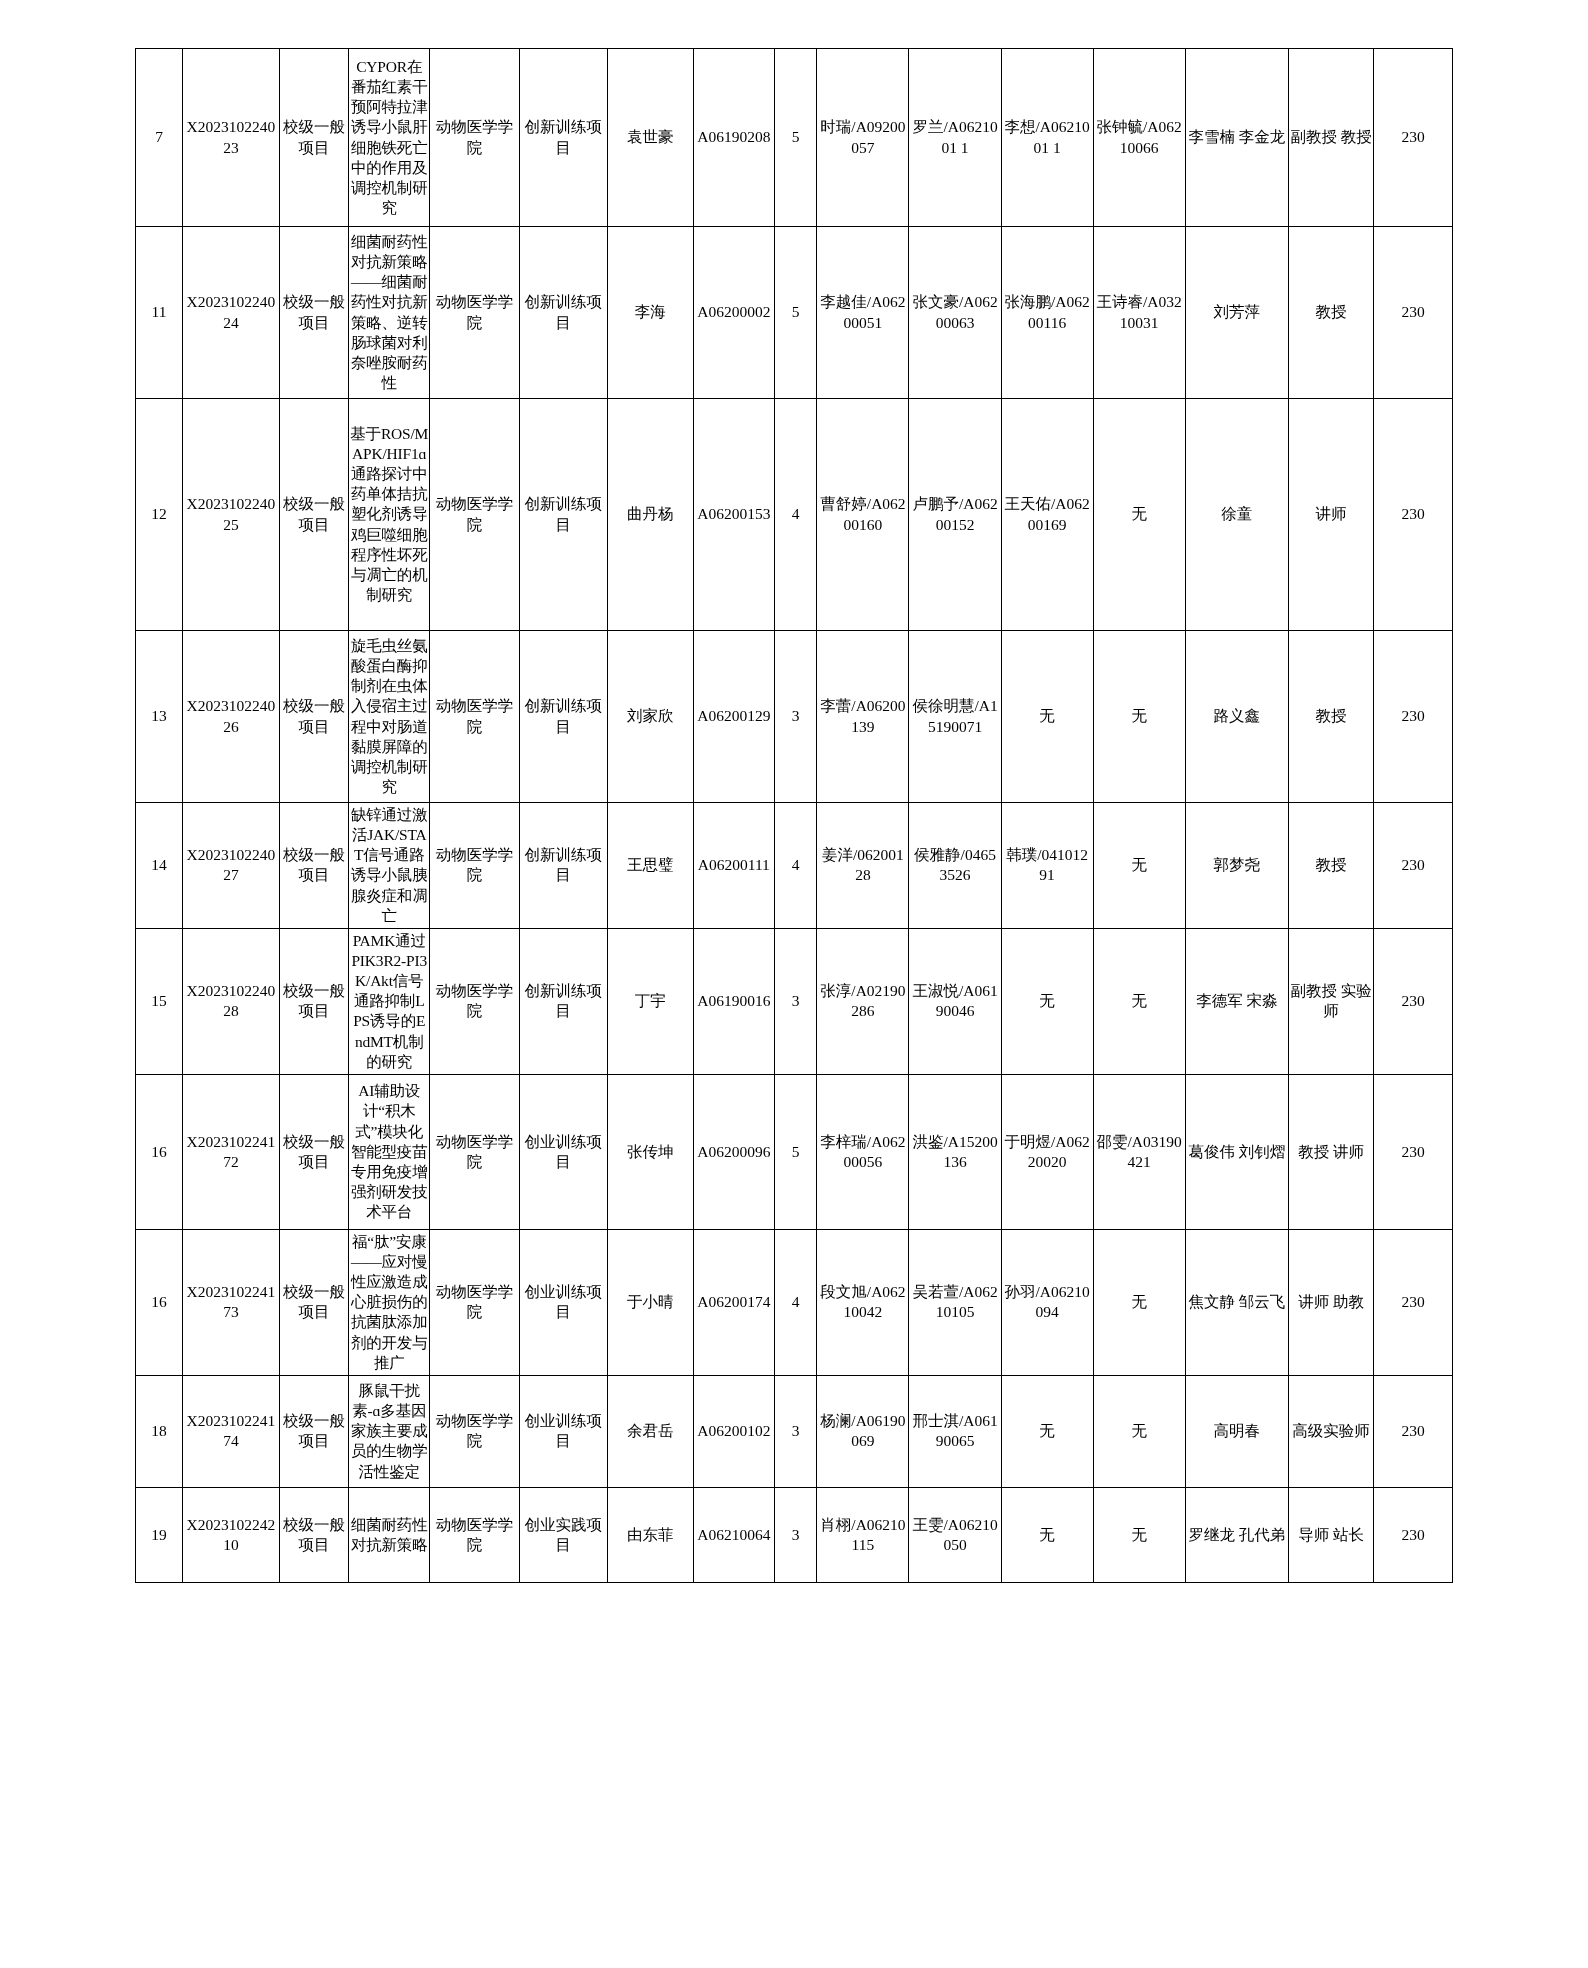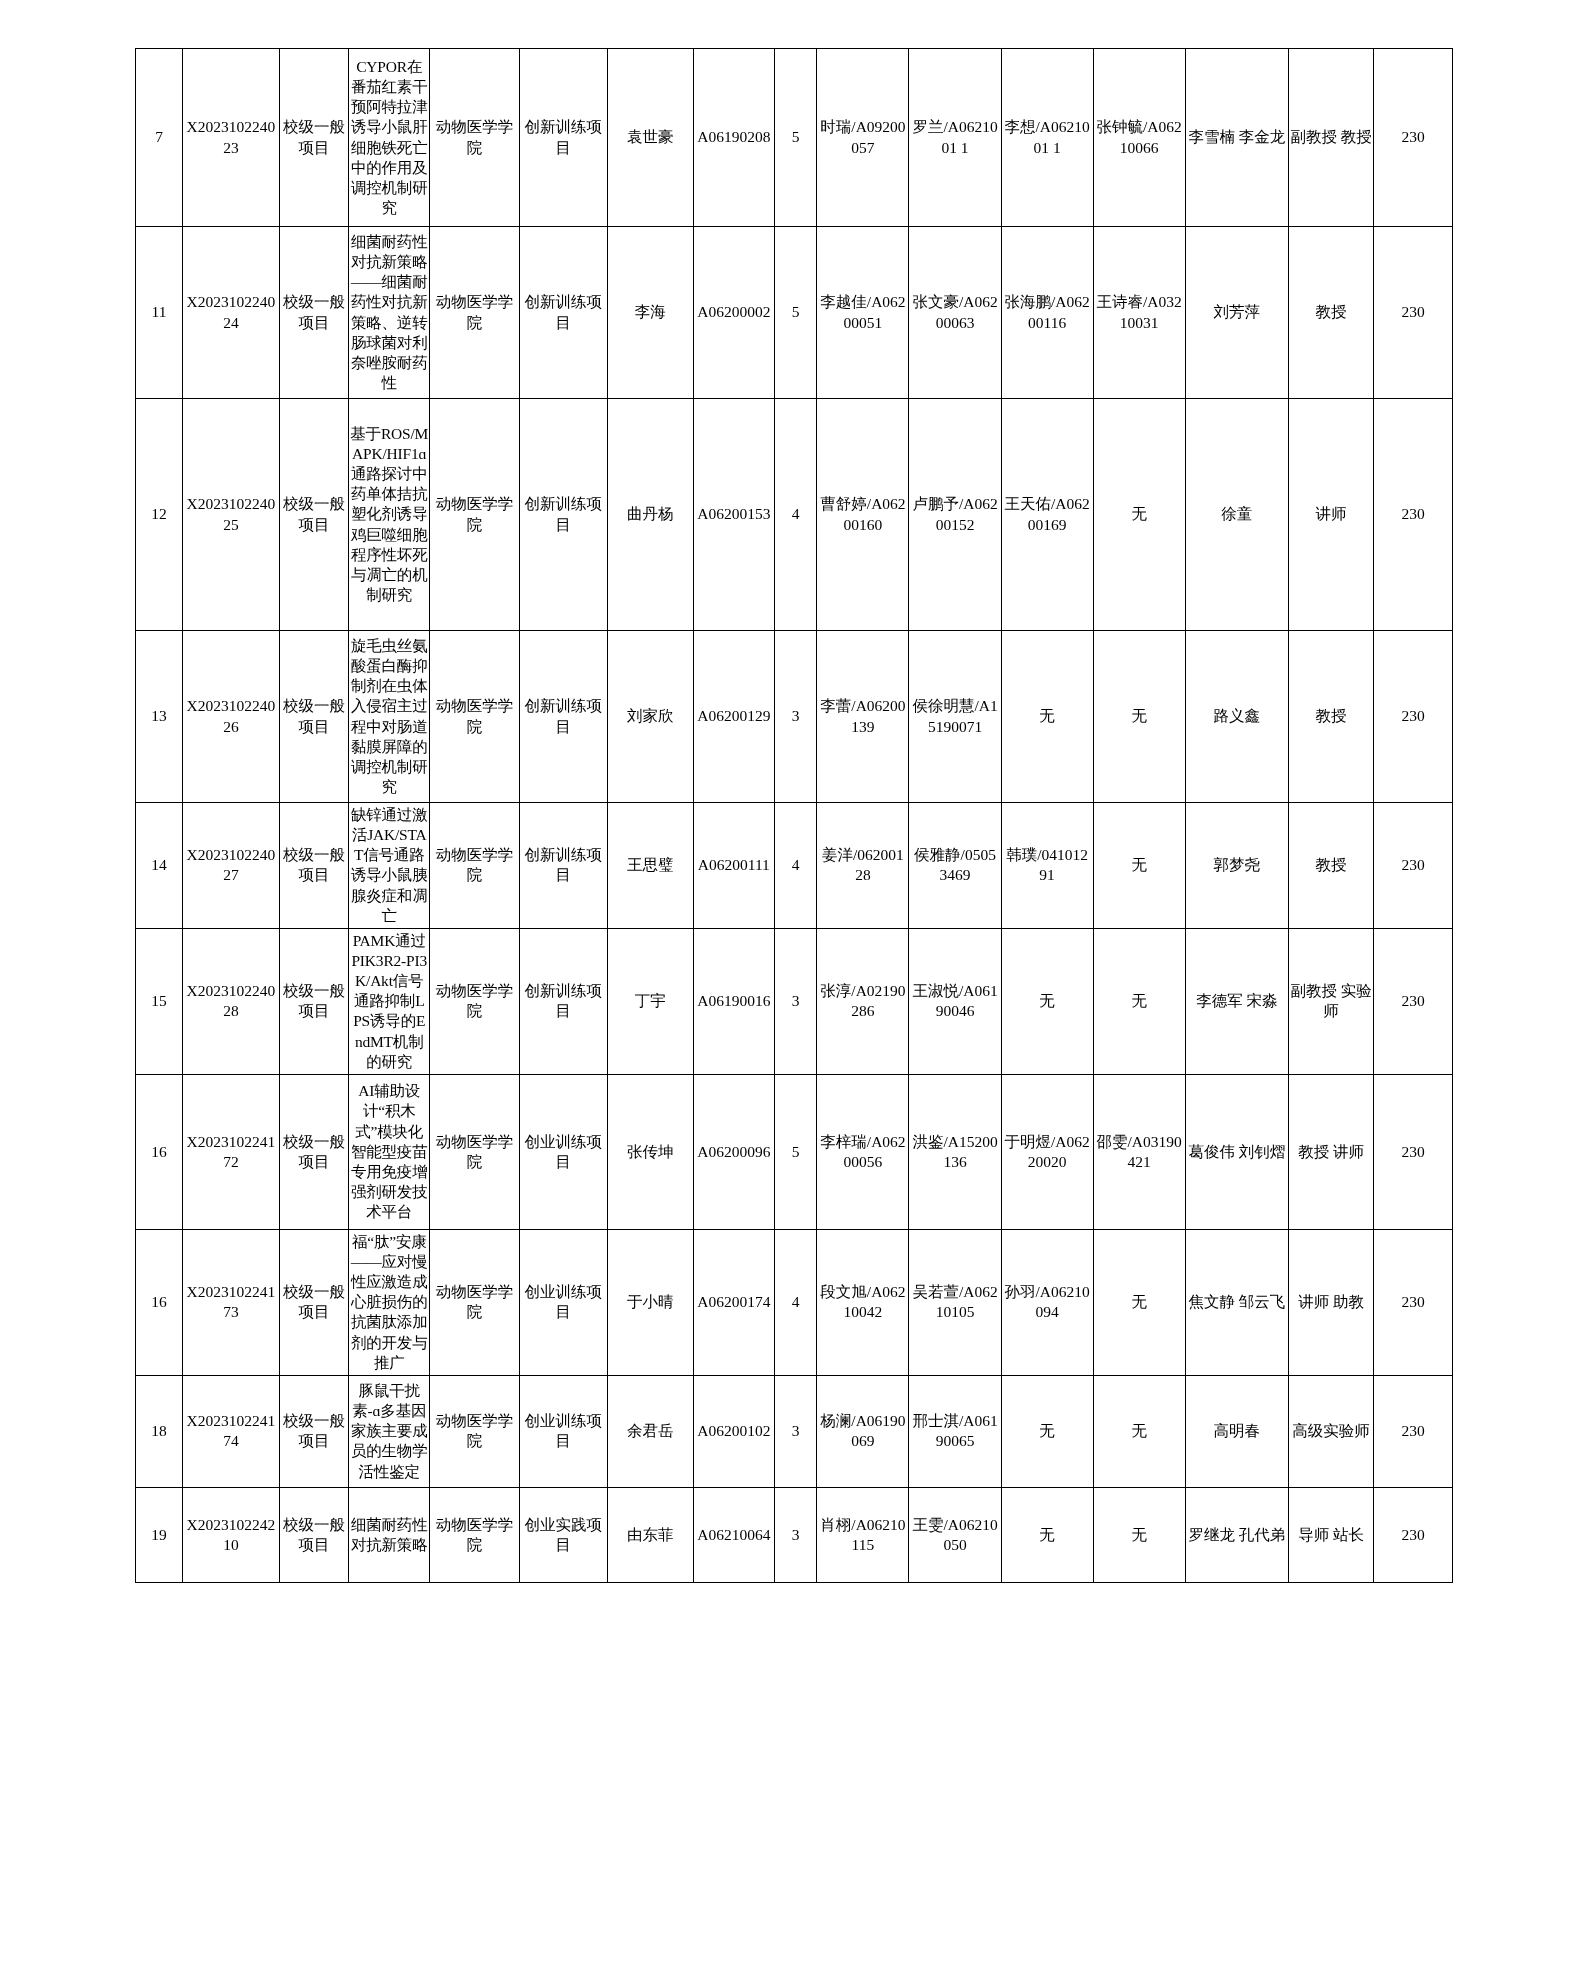--- a/index.html
+++ b/index.html
@@ -172,21 +172,21 @@
           <td>14</td>
           <td class="cell-small">X202310224027</td>
           <td class="cell-small">校级一般项目</td>
           <td class="cell-title">缺锌通过激活JAK/STAT信号通路诱导小鼠胰腺炎症和凋亡</td>
           <td class="cell-small">动物医学学院</td>
           <td class="cell-small">创新训练项目</td>
           <td class="cell-small">王思璧</td>
           <td class="cell-small">A06200111</td>
           <td>4</td>
           <td class="cell-member">姜洋/06200128</td>
-          <td class="cell-member">侯雅静/05053469</td>
+          <td class="cell-member">侯雅静/04653526</td>
           <td class="cell-member">韩璞/04101291</td>
           <td class="cell-member">无</td>
           <td class="cell-small">郭梦尧</td>
           <td class="cell-small">教授</td>
           <td>230</td>
         </tr>
         <tr style="height: 135px;">
           <td>15</td>
           <td class="cell-small">X202310224028</td>
           <td class="cell-small">校级一般项目</td>

